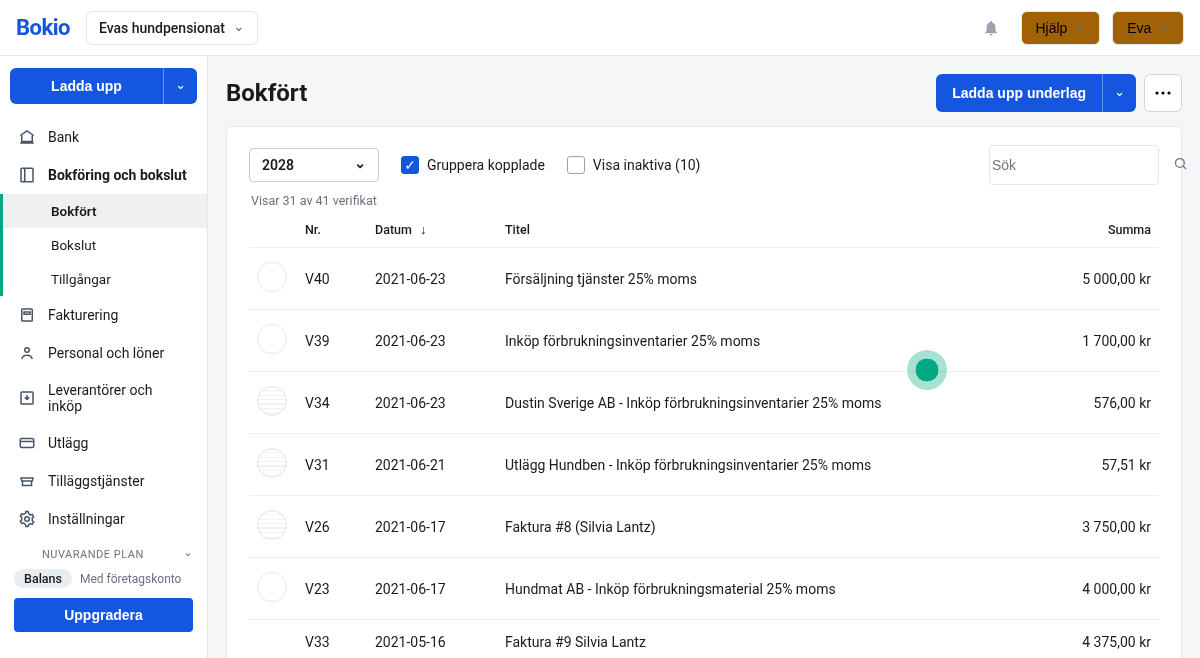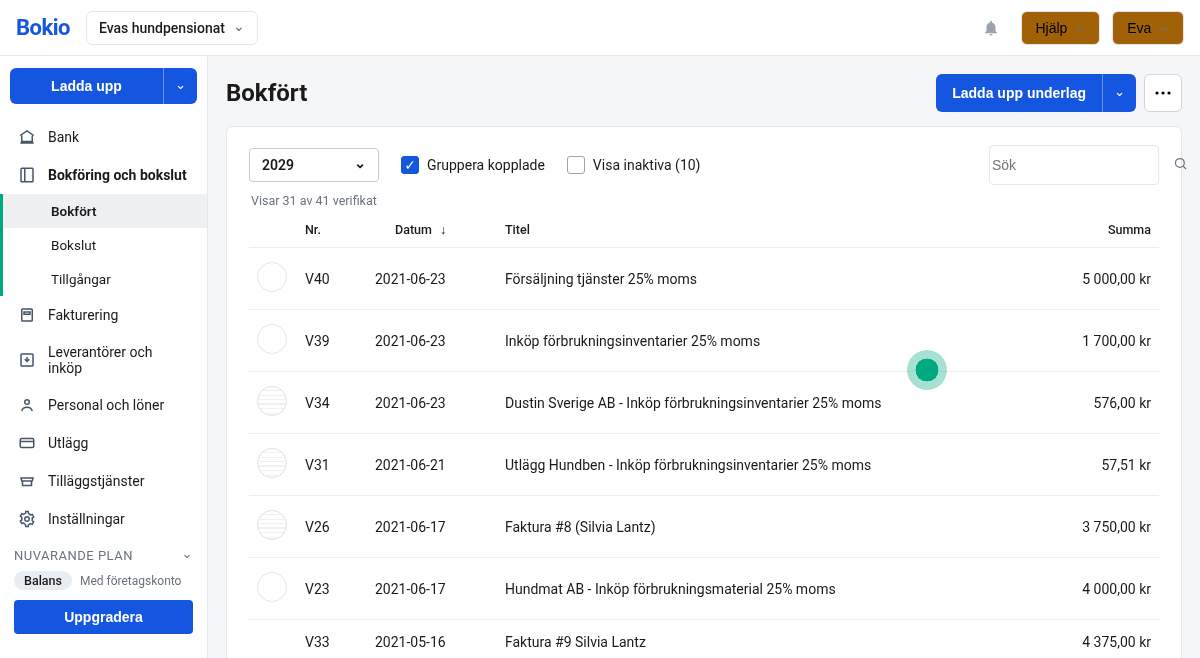--- a/index.html
+++ b/index.html
@@ -18,21 +18,21 @@
   .upload-btn-row { display: flex; margin: 0 10px 14px 10px; }
   .upload-btn { flex: 1; background: #1556e0; color: #fff; border: none; border-radius: 6px 0 0 6px; padding: 10px 12px; font-size: 14px; font-weight: 600; cursor: pointer; }
   .upload-dd { width: 34px; background: #1556e0; border: none; border-left: 1px solid rgba(255,255,255,0.35); border-radius: 0 6px 6px 0; color: #fff; cursor: pointer; display: flex; align-items: center; justify-content: center; }
   .nav-item { display: flex; align-items: center; gap: 12px; padding: 10px 18px; cursor: pointer; font-size: 14px; color: #1a1a1a; }
   .nav-item .nav-icon { width: 18px; height: 18px; color: #475569; display: flex; align-items: center; justify-content: center; }
   .nav-item.active { font-weight: 700; }
   .subnav { border-left: 3px solid #00a982; margin-left: 0; }
   .sub-item { padding: 9px 18px 9px 48px; font-size: 13.5px; cursor: pointer; color: #1a1a1a; }
   .sub-item.active { background: #eef0f2; font-weight: 600; }
   .sidebar-bottom { margin-top: auto; padding: 10px 14px 14px; }
-  .plan-header { display: flex; align-items: center; justify-content: space-between; font-size: 13px; letter-spacing: 0.5px; color: #6b7280; cursor: pointer; margin-bottom: 8px; }
+  .plan-header { display: flex; align-items: center; justify-content: space-between; font-size: 11px; letter-spacing: 0.5px; color: #6b7280; cursor: pointer; margin-bottom: 8px; margin-left: 28px; }
   .plan-row { display: flex; align-items: center; gap: 8px; font-size: 12.5px; margin-bottom: 10px; }
   .plan-badge { background: #e8edf2; border-radius: 10px; padding: 2px 10px; font-size: 12.5px; font-weight: 500; }
   .plan-sub { color: #6b7280; font-size: 12px; }
   .upgrade-btn { width: 100%; background: #1556e0; color: #fff; border: none; border-radius: 4px; padding: 9px; font-size: 14px; font-weight: 600; cursor: pointer; }
 
   .main { flex: 1; background: #f5f6f7; padding: 18px; overflow: auto; }
   .page-header { display: flex; align-items: center; margin-bottom: 14px; }
   .page-title { font-size: 24px; font-weight: 700; }
   .page-actions { margin-left: auto; display: flex; gap: 8px; }
   .primary-dd-row { display: flex; }
@@ -51,21 +51,21 @@
   .search-box .sicon { color: #6b7280; }
   .count-text { font-size: 12.5px; color: #6b7280; margin: 6px 0 6px 2px; }
 
   table.list { width: 100%; border-collapse: collapse; table-layout: fixed; }
   .list th { text-align: left; font-size: 12.5px; font-weight: 500; color: #1a1a1a; padding: 8px 8px 10px 8px; }
   .list th:last-child, .list td:last-child { text-align: right; }
   .list tbody tr { border-top: 1px solid #eceef0; }
   .list td { padding: 14px 8px; font-size: 14px; vertical-align: middle; cursor: pointer; }
   .thumb { width: 30px; height: 30px; border-radius: 50%; border: 1px solid #e5e7eb; background: #fff; display: inline-block; }
   .thumb.doc { border: 1px solid #dfe3e6; background: repeating-linear-gradient(#fff, #fff 3px, #f0f1f2 3px, #f0f1f2 4.5px); }
-  .th-sort { display: inline-flex; align-items: center; gap: 8px; margin-left: 20px; }
+  .th-sort { display: inline-flex; align-items: center; gap: 8px; }
   tr.child td { color: #6b7280; padding-top: 10px; padding-bottom: 14px; }
   tr.child { border-top: none !important; }
   .pulse { position: absolute; width: 40px; height: 40px; border-radius: 50%; background: radial-gradient(circle, #00a982 0 40%, rgba(0,169,130,0.35) 41% 70%, rgba(0,169,130,0.15) 71% 100%); left: 680px; top: 223px; z-index: 5; }
   .col-thumb { width: 48px; }
   .col-nr { width: 70px; }
   .col-date { width: 130px; }
   .col-sum { width: 140px; }
   .chev-down::before { content: "⌄"; display: inline-block; transform: translateY(-2px); }
 </style>
 </head>
@@ -132,34 +132,34 @@
           <svg width="18" height="18" viewBox="0 0 24 24" fill="none" stroke="currentColor" stroke-width="2">
             <rect x="5" y="4" width="14" height="16" rx="1"></rect>
             <rect x="8" y="8" width="8" height="3"></rect>
           </svg>
         </span>
       <span>Fakturering</span>
     </div>
     <div class="nav-item">
       <span class="nav-icon">
           <svg width="18" height="18" viewBox="0 0 24 24" fill="none" stroke="currentColor" stroke-width="2">
+            <circle cx="12" cy="8" r="3"></circle>
+            <path d="M5 20c1-4 5-5 7-5s6 1 7 5"></path>
+          </svg>
+        </span>
+      <span>Personal och löner</span>
+    </div>
+    <div class="nav-item">
+      <span class="nav-icon">
+          <svg width="18" height="18" viewBox="0 0 24 24" fill="none" stroke="currentColor" stroke-width="2">
             <rect x="4" y="4" width="16" height="16" rx="1"></rect>
             <path d="M12 8v6m-3-3l3 3 3-3"></path>
           </svg>
         </span>
       <span>Leverantörer och inköp</span>
-    </div>
-    <div class="nav-item">
-      <span class="nav-icon">
-          <svg width="18" height="18" viewBox="0 0 24 24" fill="none" stroke="currentColor" stroke-width="2">
-            <circle cx="12" cy="8" r="3"></circle>
-            <path d="M5 20c1-4 5-5 7-5s6 1 7 5"></path>
-          </svg>
-        </span>
-      <span>Personal och löner</span>
     </div>
     <div class="nav-item">
       <span class="nav-icon">
           <svg width="18" height="18" viewBox="0 0 24 24" fill="none" stroke="currentColor" stroke-width="2">
             <rect x="3" y="6" width="18" height="12" rx="2"></rect>
             <line x1="3" y1="10" x2="21" y2="10"></line>
           </svg>
         </span>
       <span>Utlägg</span>
     </div>
@@ -211,21 +211,21 @@
               <circle cx="14" cy="2" r="1.6"></circle>
             </svg>
         </button>
       </div>
     </div>
 
     <div class="card" style="position:relative;">
       <div class="pulse"></div>
       <div class="filters">
         <div class="year-select">
-          <span>2029</span>
+          <span>2028</span>
           <span class="chev-down"></span>
         </div>
         <label class="check-group">
           <span class="checkbox checked">✓</span>
           <span>Gruppera kopplade</span>
         </label>
         <label class="check-group">
           <span class="checkbox"></span>
           <span>Visa inaktiva (10)</span>
         </label>

